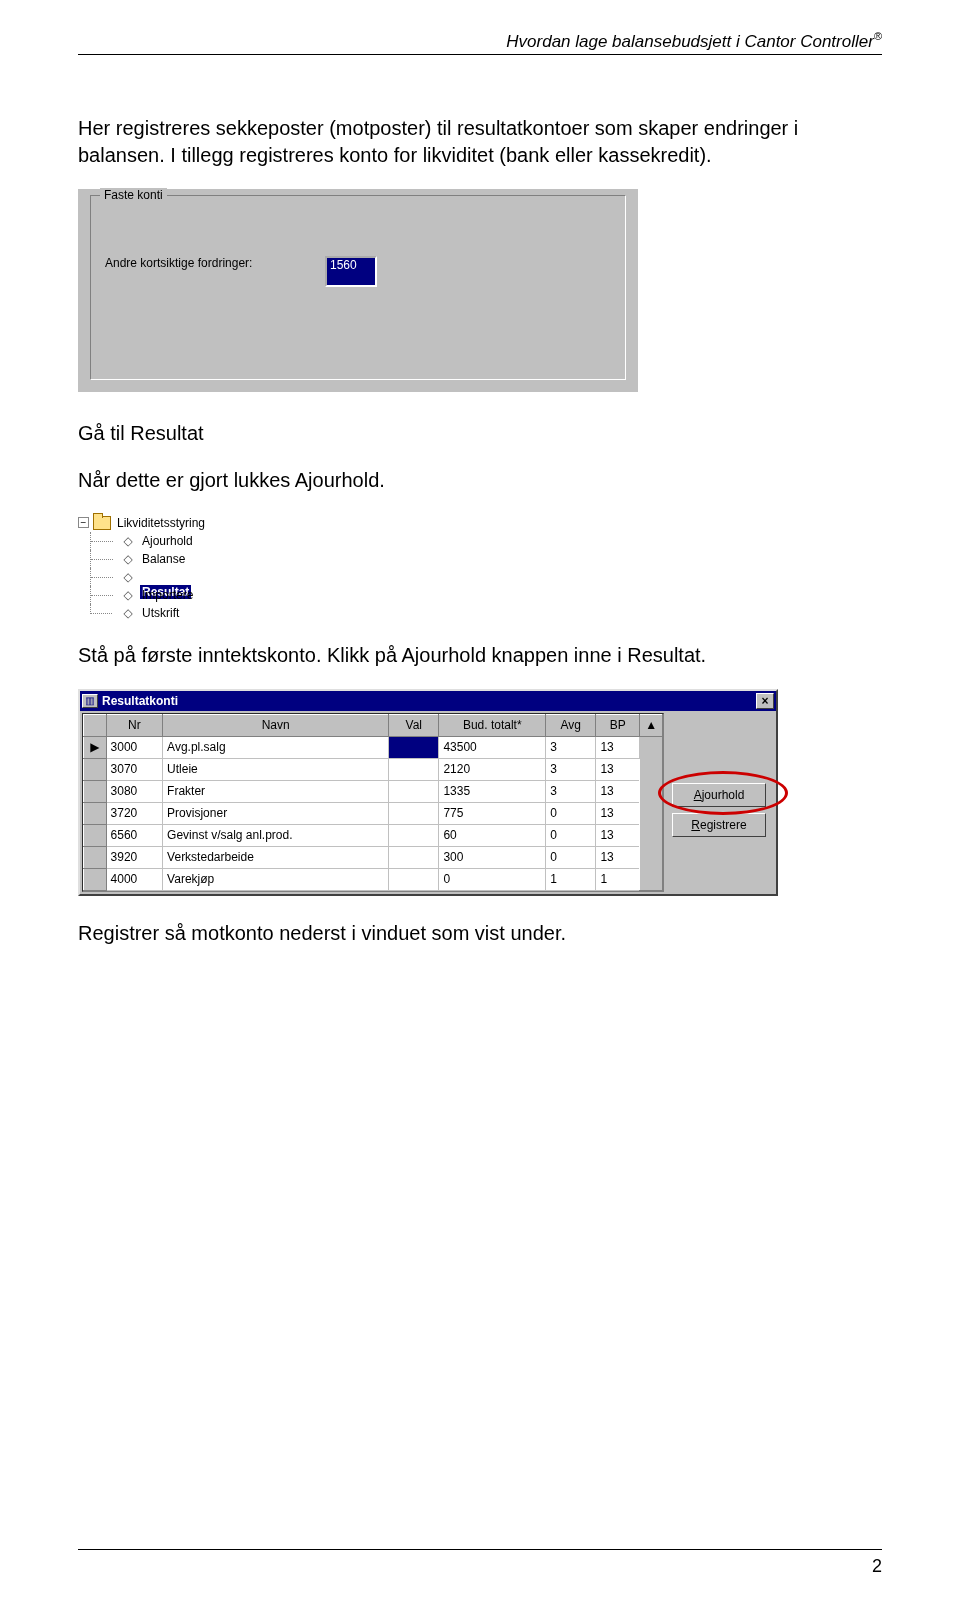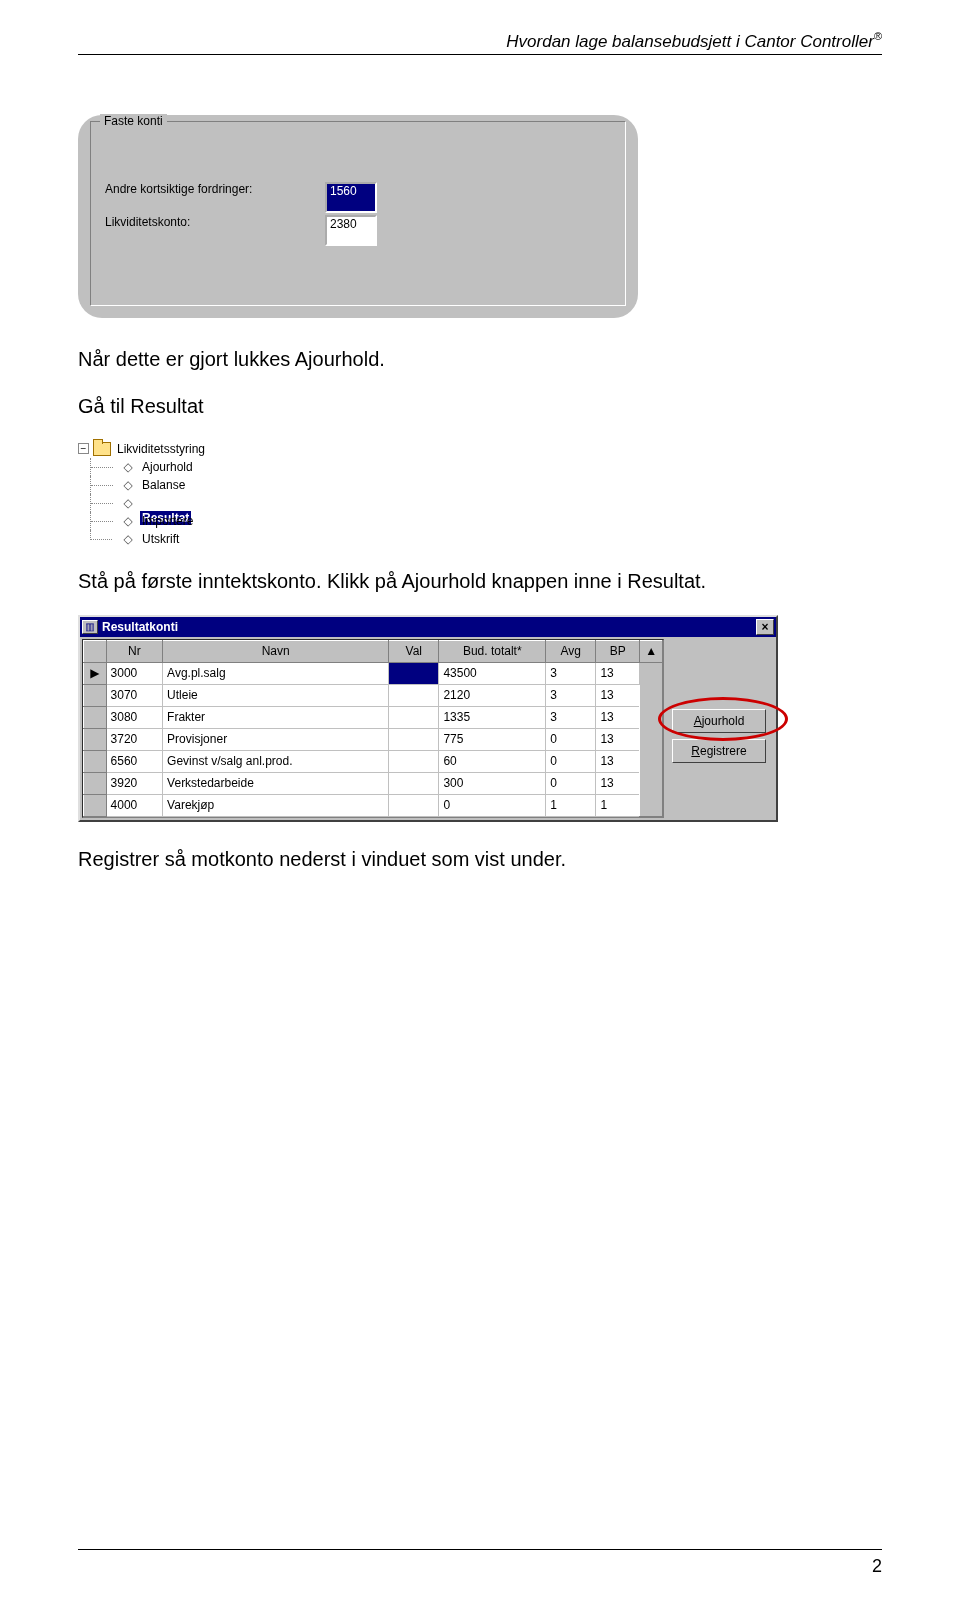--- a/index.html
+++ b/index.html
@@ -32,21 +32,20 @@
     font-family: Arial, sans-serif;
   }
 
   
   .fk-panel {
     width: 560px;
     background: #c0c0c0;
     padding: 6px 12px 12px 12px;
     margin-bottom: 28px;
     position: relative;
-    border-radius: 24px;
   }
   .fk-panel .legend {
     position: absolute;
     top: -1px;
     left: 22px;
     background: #c0c0c0;
     padding: 0 4px;
     font-size: 12px;
     font-family: "MS Sans Serif", Tahoma, sans-serif;
   }
@@ -336,37 +335,34 @@
   }
 </style>
 </head>
 <body>
 
 <div class="page">
   <div class="header">
     <span>Hvordan lage balansebudsjett i Cantor Controller</span><span class="reg">®</span>
   </div>
 
+  <p class="para">Her registreres sekkeposter (motposter) til resultatkontoer som skaper endringer i balansen. I tillegg registreres konto for likviditet (bank eller kassekredit).</p>
 
   <div class="fk-panel">
     <div class="legend">Faste konti</div>
     <div class="fk-inner">
       <div class="fk-row">
         <span class="fk-label">Andre kortsiktige fordringer:</span>
         <span class="fk-input selected">1560</span>
       </div>
-      <div class="fk-row">
-        <span class="fk-label">Likviditetskonto:</span>
-        <span class="fk-input">2380</span>
-      </div>
     </div>
   </div>
 
+  <p class="para">Gå til Resultat</p>
   <p class="para">Når dette er gjort lukkes Ajourhold.</p>
-  <p class="para">Gå til Resultat</p>
 
   <div class="tree-wrap">
     <div class="tree">
       <div class="row">
         <span class="toggle">−</span>
         <span class="folder"></span>
         <span>Likviditetsstyring</span>
       </div>
       <div class="child-row">
         <span class="branch"></span>

